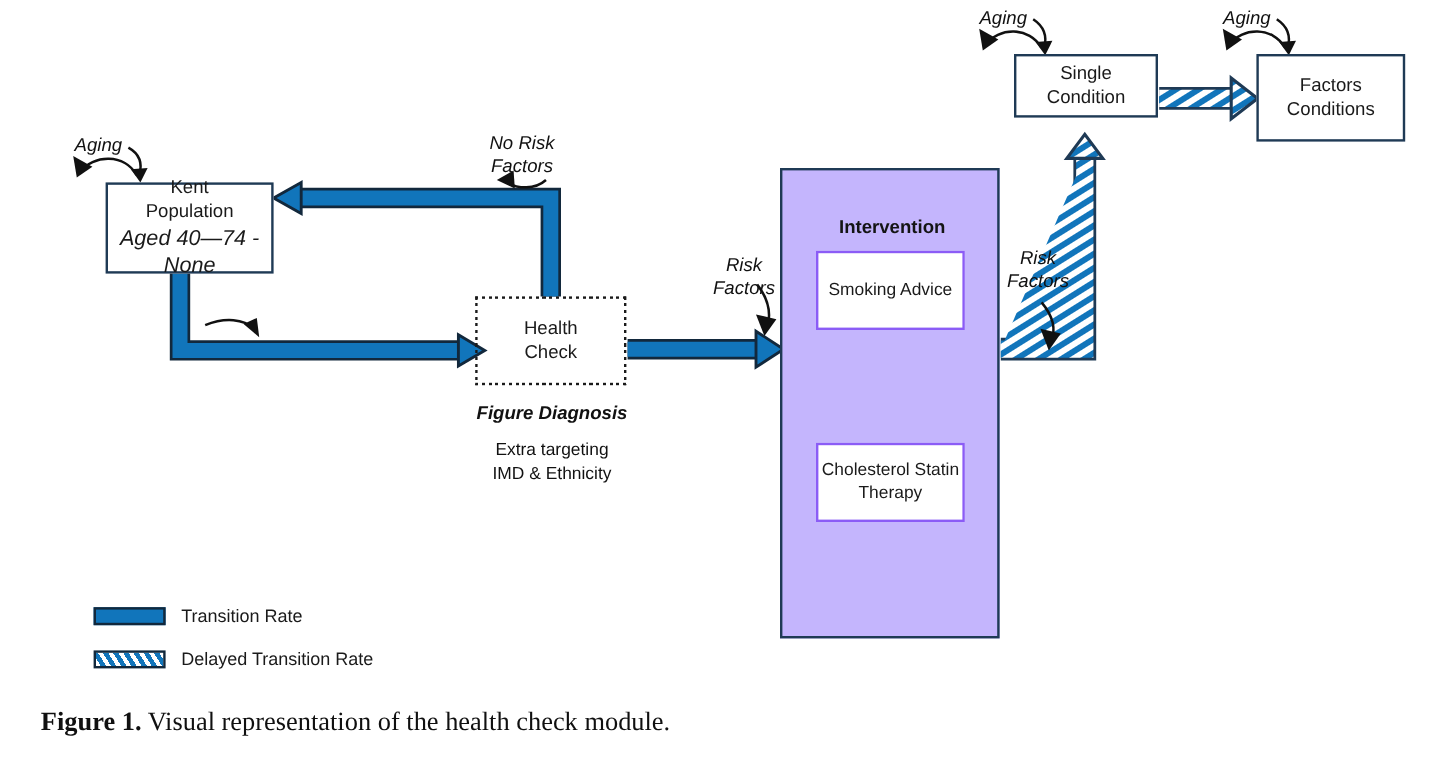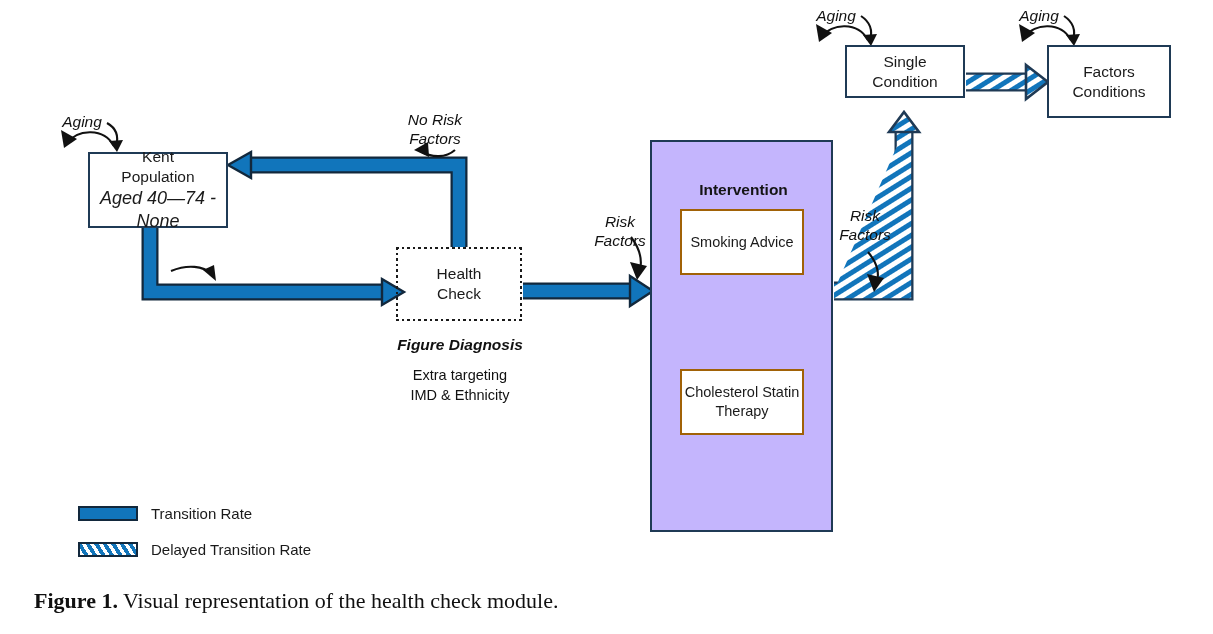--- a/index.html
+++ b/index.html
@@ -37,21 +37,21 @@
   #intervention-panel{
     position:absolute;left:650px;top:140px;width:183px;height:392px;
     box-sizing:border-box;background:#c4b5fd;border:2.5px solid #1f3a55;
   }
   #intervention-title{
     position:absolute;left:0;top:39px;width:183px;text-align:center;
     font-size:15.5px;font-weight:bold;color:#141414;
   }
   .iv-box{
     position:absolute;left:28px;width:124px;height:66px;box-sizing:border-box;
-    background:#ffffff;border:2px solid #a16207;
+    background:#ffffff;border:2px solid #8b5cf6;
     display:flex;align-items:center;justify-content:center;text-align:center;
     font-size:14.5px;line-height:1.3;
   }
 
   .lbl{position:absolute;font-style:italic;font-size:15.5px;color:#111;
        text-align:center;line-height:1.25;white-space:pre-line;}
 
   #legend{position:absolute;left:78px;top:500px;}
   .leg-row{display:flex;align-items:center;height:26px;}
   .leg-sw{width:60px;height:15px;box-sizing:border-box;border:2px solid #12283c;margin-right:13px;}

